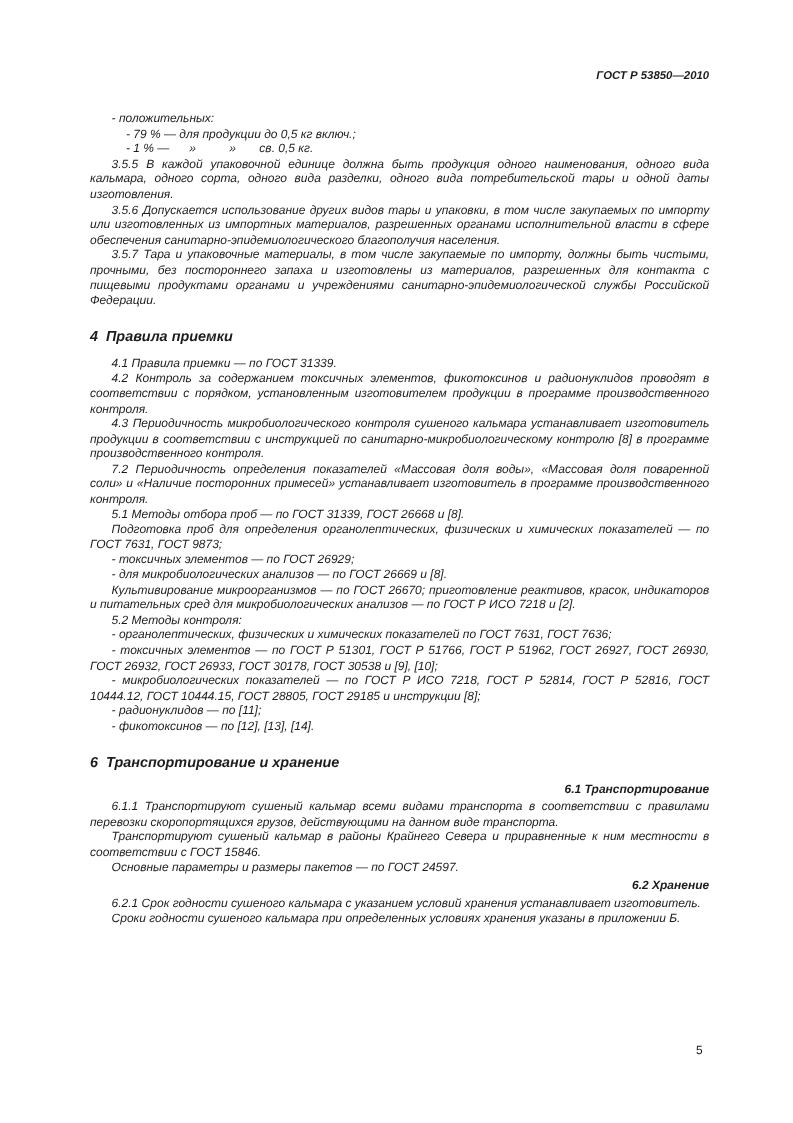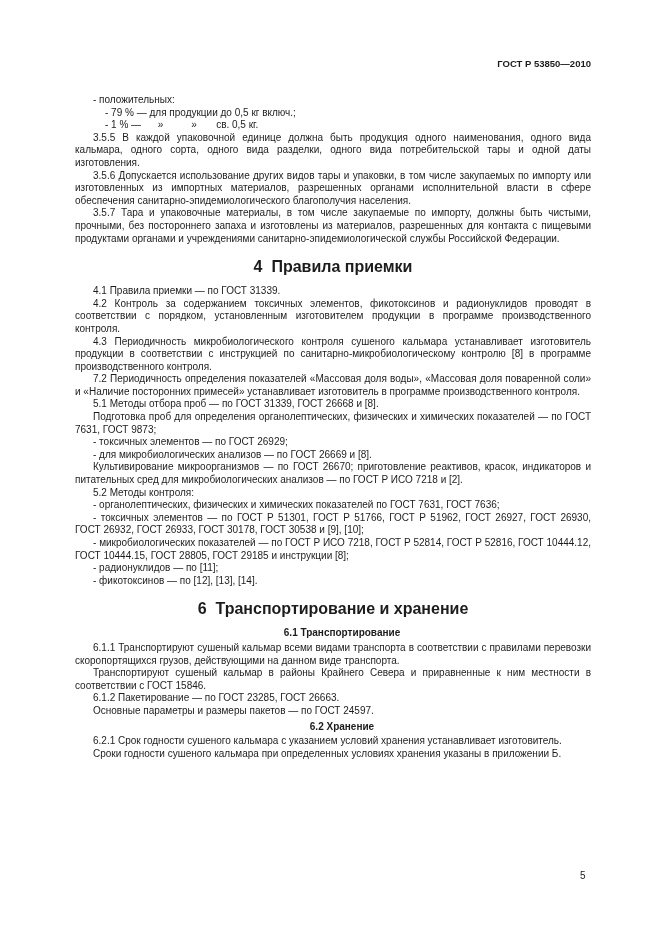--- a/index.html
+++ b/index.html
@@ -8,49 +8,50 @@
     background: #ffffff;
     font-family: "Liberation Sans", sans-serif;
     color: #1c1c1c;
     position: relative;
     overflow: hidden;
   }
   .page {
     position: absolute;
     left: 75px; top: 58px;
     width: 516px;
+    font-style: italic;
   }
   .doc-header {
     text-align: right;
     font-weight: bold;
     font-size: 9.5px;
     line-height: 12px;
     margin-bottom: 24px;
   }
   .content {
     font-size: 10px;
     line-height: 12.6px;
     text-align: justify;
   }
   .content .p   { text-indent: 18px; }
   .content .li2 { text-indent: 30px; }
   .content .h2 {
     font-weight: bold;
-    font-size: 16px;
+    font-size: 12px;
     line-height: 14px;
     margin: 15px 0 11px 0;
     text-indent: 0;
-    text-align: center;
+    text-align: left;
   }
   .content .h3 {
     font-weight: bold;
     font-size: 10px;
     text-indent: 18px;
     margin: 3px 0 2px 0;
-    text-align: center;
+    text-align: right;
   }
   .page-number {
     position: absolute;
     left: 580px; top: 870px;
     font-size: 10px;
     font-weight: normal;
   }
 </style>
 </head>
 <body>
@@ -78,21 +79,20 @@
       <div class="p">5.2 Методы контроля:</div>
       <div class="p">- органолептических, физических и химических показателей по ГОСТ 7631, ГОСТ 7636;</div>
       <div class="p">- токсичных элементов — по ГОСТ Р 51301, ГОСТ Р 51766, ГОСТ Р 51962, ГОСТ 26927, ГОСТ 26930, ГОСТ 26932, ГОСТ 26933, ГОСТ 30178, ГОСТ 30538 и [9], [10];</div>
       <div class="p">- микробиологических показателей — по ГОСТ Р ИСО 7218, ГОСТ Р 52814, ГОСТ Р 52816, ГОСТ 10444.12, ГОСТ 10444.15, ГОСТ 28805, ГОСТ 29185 и инструкции [8];</div>
       <div class="p">- радионуклидов — по [11];</div>
       <div class="p">- фикотоксинов — по [12], [13], [14].</div>
       <div class="h2">6&nbsp;&nbsp;Транспортирование и хранение</div>
       <div class="h3">6.1 Транспортирование</div>
       <div class="p">6.1.1 Транспортируют сушеный кальмар всеми видами транспорта в соответствии с правилами перевозки скоропортящихся грузов, действующими на данном виде транспорта.</div>
       <div class="p">Транспортируют сушеный кальмар в районы Крайнего Севера и приравненные к ним местности в соответствии с ГОСТ 15846.</div>
-      <div class="p">6.1.2 Пакетирование — по ГОСТ 23285, ГОСТ 26663.</div>
       <div class="p">Основные параметры и размеры пакетов — по ГОСТ 24597.</div>
       <div class="h3">6.2 Хранение</div>
       <div class="p">6.2.1 Срок годности сушеного кальмара с указанием условий хранения устанавливает изготовитель.</div>
       <div class="p">Сроки годности сушеного кальмара при определенных условиях хранения указаны в приложении Б.</div>
     </div>
 </div>
 
 <div class="page-number">5</div>
 
 </body></html>

